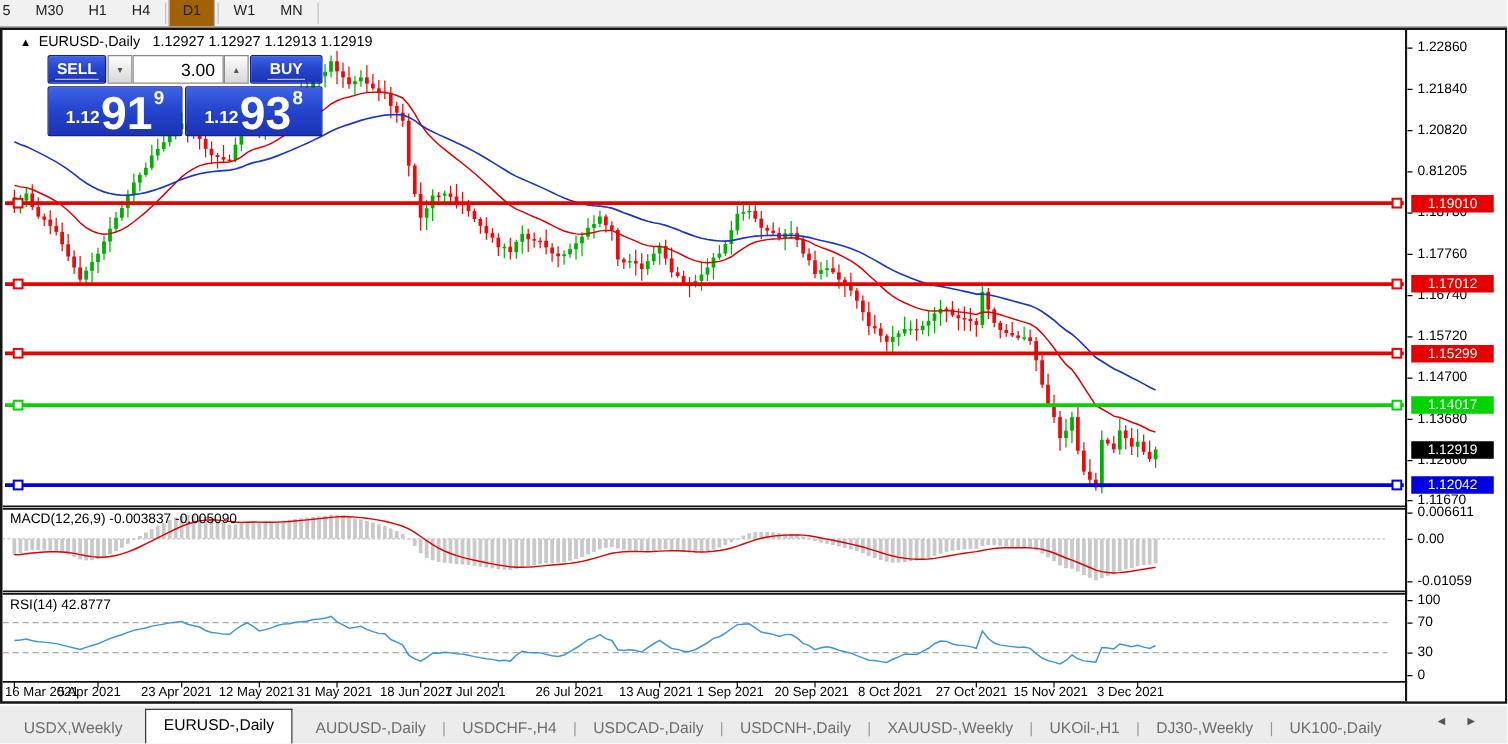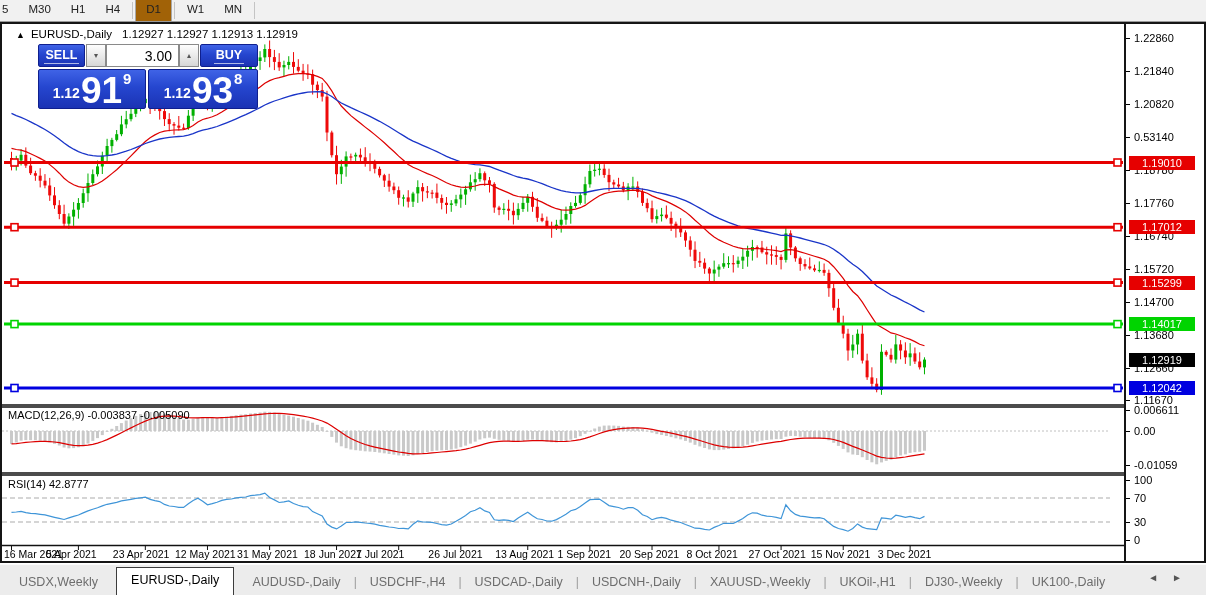--- a/index.html
+++ b/index.html
@@ -758,21 +758,21 @@
     </div>
 
     <div id="axis-col">
         <div class="ax-mark" style="top: 14px;"></div>
         <div class="ax-tick" style="top: 7px;">1.22860</div>
         <div class="ax-mark" style="top: 47px;"></div>
         <div class="ax-tick" style="top: 40px;">1.21840</div>
         <div class="ax-mark" style="top: 80px;"></div>
         <div class="ax-tick" style="top: 73px;">1.20820</div>
         <div class="ax-mark" style="top: 113px;"></div>
-        <div class="ax-tick" style="top: 106px;">0.53140</div>
+        <div class="ax-tick" style="top: 106px;">0.81205</div>
         <div class="ax-mark" style="top: 146px;"></div>
         <div class="ax-tick" style="top: 139px;">1.18780</div>
         <div class="ax-mark" style="top: 179px;"></div>
         <div class="ax-tick" style="top: 172px;">1.17760</div>
         <div class="ax-mark" style="top: 212px;"></div>
         <div class="ax-tick" style="top: 205px;">1.16740</div>
         <div class="ax-mark" style="top: 245px;"></div>
         <div class="ax-tick" style="top: 238px;">1.15720</div>
         <div class="ax-mark" style="top: 278px;"></div>
         <div class="ax-tick" style="top: 271px;">1.14700</div>

